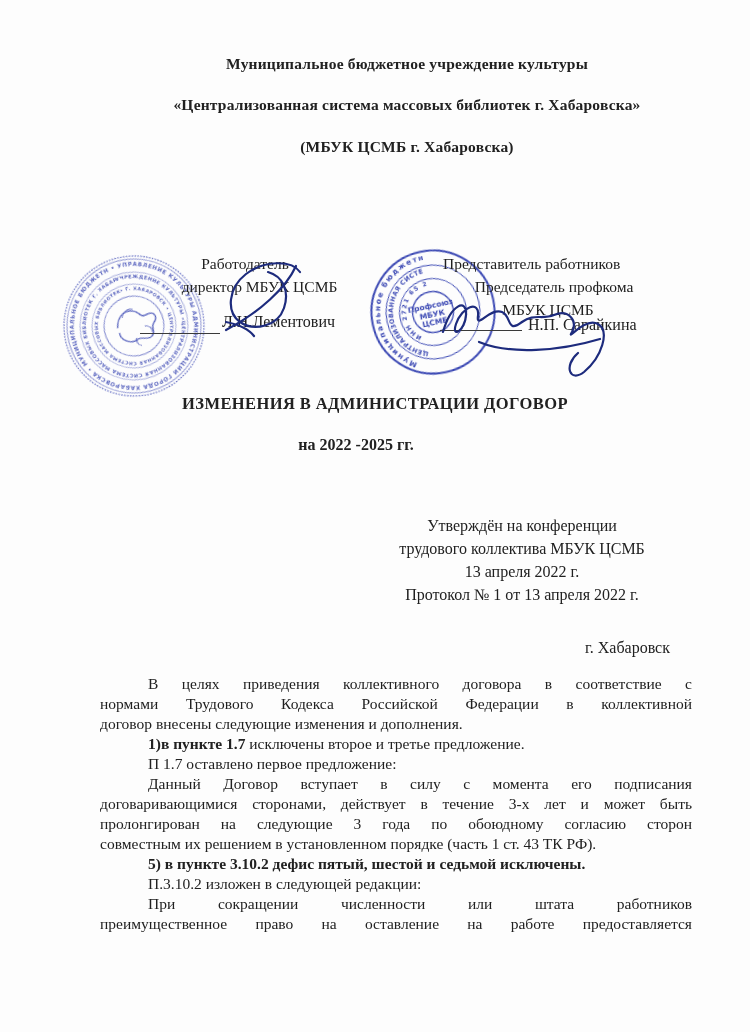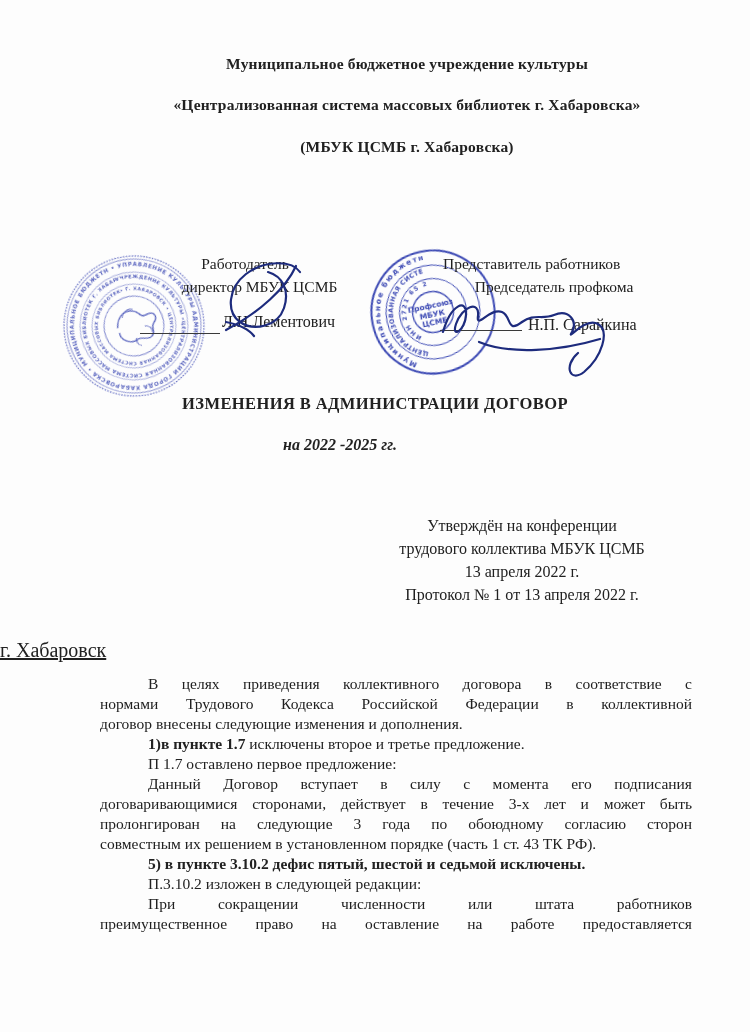--- a/index.html
+++ b/index.html
@@ -14,26 +14,26 @@
     background:var(--page_bg,#fdfdfd);
     font-family:"Liberation Serif","DejaVu Serif",serif;
     color:var(--text_ink,#212121);
     overflow:hidden;
   }
   .abs{position:absolute;}
   .c{text-align:center;}
   .b{font-weight:700;}
   .hline{left:0;width:750px;font-size:15.5px;font-weight:700;letter-spacing:.2px;text-align:center;padding-left:32px;}
   .title{left:0;width:750px;font-size:16.5px;font-weight:700;letter-spacing:.4px;text-align:center;}
-  .subtitle{left:0;width:680px;font-size:16px;font-weight:700;text-align:center;font-style:italic;}
+  .subtitle{left:16px;width:680px;font-size:16px;font-weight:700;text-align:center;}
   .label{font-size:15.5px;}
   .name{font-size:16px;}
   .sigline{border-top:1.5px solid #3a3a3a;height:0;}
   .approval{font-size:16px;line-height:23px;text-align:center;}
-  .citytxt{left:0;width:670px;font-size:20px;text-align:left;text-decoration:underline;}
+  .citytxt{left:0;width:670px;font-size:16px;text-align:right;}
   .bodytext{left:100px;top:674px;width:592px;font-size:15.5px;line-height:20px;}
   .bline{text-align:justify;}
   .bline.stretch{text-align-last:justify;}
   .bline.ind{text-indent:48px;}
   .stamp{filter:blur(.25px);}
   .stamp .ring{fill:none;stroke:var(--stamp_blue,#2c3aae);}
   .stamp text{fill:var(--stamp_blue,#2c3aae);font-family:"DejaVu Sans","Liberation Sans",sans-serif;font-weight:700;}
   .stamp .emblem{fill:none;stroke:var(--stamp_blue,#2c3aae);}
   .sig{filter:blur(.3px);}
   .sig path{fill:none;stroke:var(--sig_ink,#1d2b7d);stroke-width:2.2;stroke-linecap:round;}
@@ -91,20 +91,21 @@
   <div class="abs label c" style="left:152px;top:278px;width:215px;">директор МБУК ЦСМБ</div>
   <div class="abs sigline" style="left:140px;top:333px;width:80px;"></div>
   <div class="abs name" style="left:222px;top:313px;">Л.Н.Лементович</div>
   <svg class="abs sig" style="left:200px;top:258px;" width="140" height="90" viewBox="0 0 140 90">
     <path d="M100,14 C92,2 64,2 46,16 C28,30 26,54 40,64 C54,74 78,68 84,50 C90,32 82,18 68,14"></path>
     <path d="M96,8 C86,30 60,54 26,72 M26,64 C36,66 48,70 54,78"></path>
   </svg>
 
   <div class="abs label" style="left:443px;top:255px;">Представитель работников</div>
   <div class="abs label c" style="left:448px;top:278px;width:212px;">Председатель профкома</div>
+  <div class="abs label c" style="left:448px;top:301px;width:200px;">МБУК ЦСМБ</div>
   <div class="abs sigline" style="left:440px;top:330px;width:82px;"></div>
   <div class="abs name" style="left:528px;top:316px;">Н.П. Сарайкина</div>
   <svg class="abs sig" style="left:435px;top:282px;" width="215" height="105" viewBox="0 0 215 105">
     <path d="M8,50 C16,22 32,16 31,33 C30,49 16,57 21,42 C27,24 45,18 43,34 C41,48 55,25 67,30 C77,34 71,52 87,40 C99,31 107,38 119,33 C133,27 143,38 137,50 C131,61 149,34 163,42 C175,49 167,75 149,90 C135,101 128,84 143,71"></path>
     <path d="M44,60 C75,73 125,69 165,57"></path>
   </svg>
 
   <div class="abs title" style="top:394px;">ИЗМЕНЕНИЯ В АДМИНИСТРАЦИИ ДОГОВОР</div>
   <div class="abs subtitle" style="top:436px;">на 2022 -2025 гг.</div>
 

